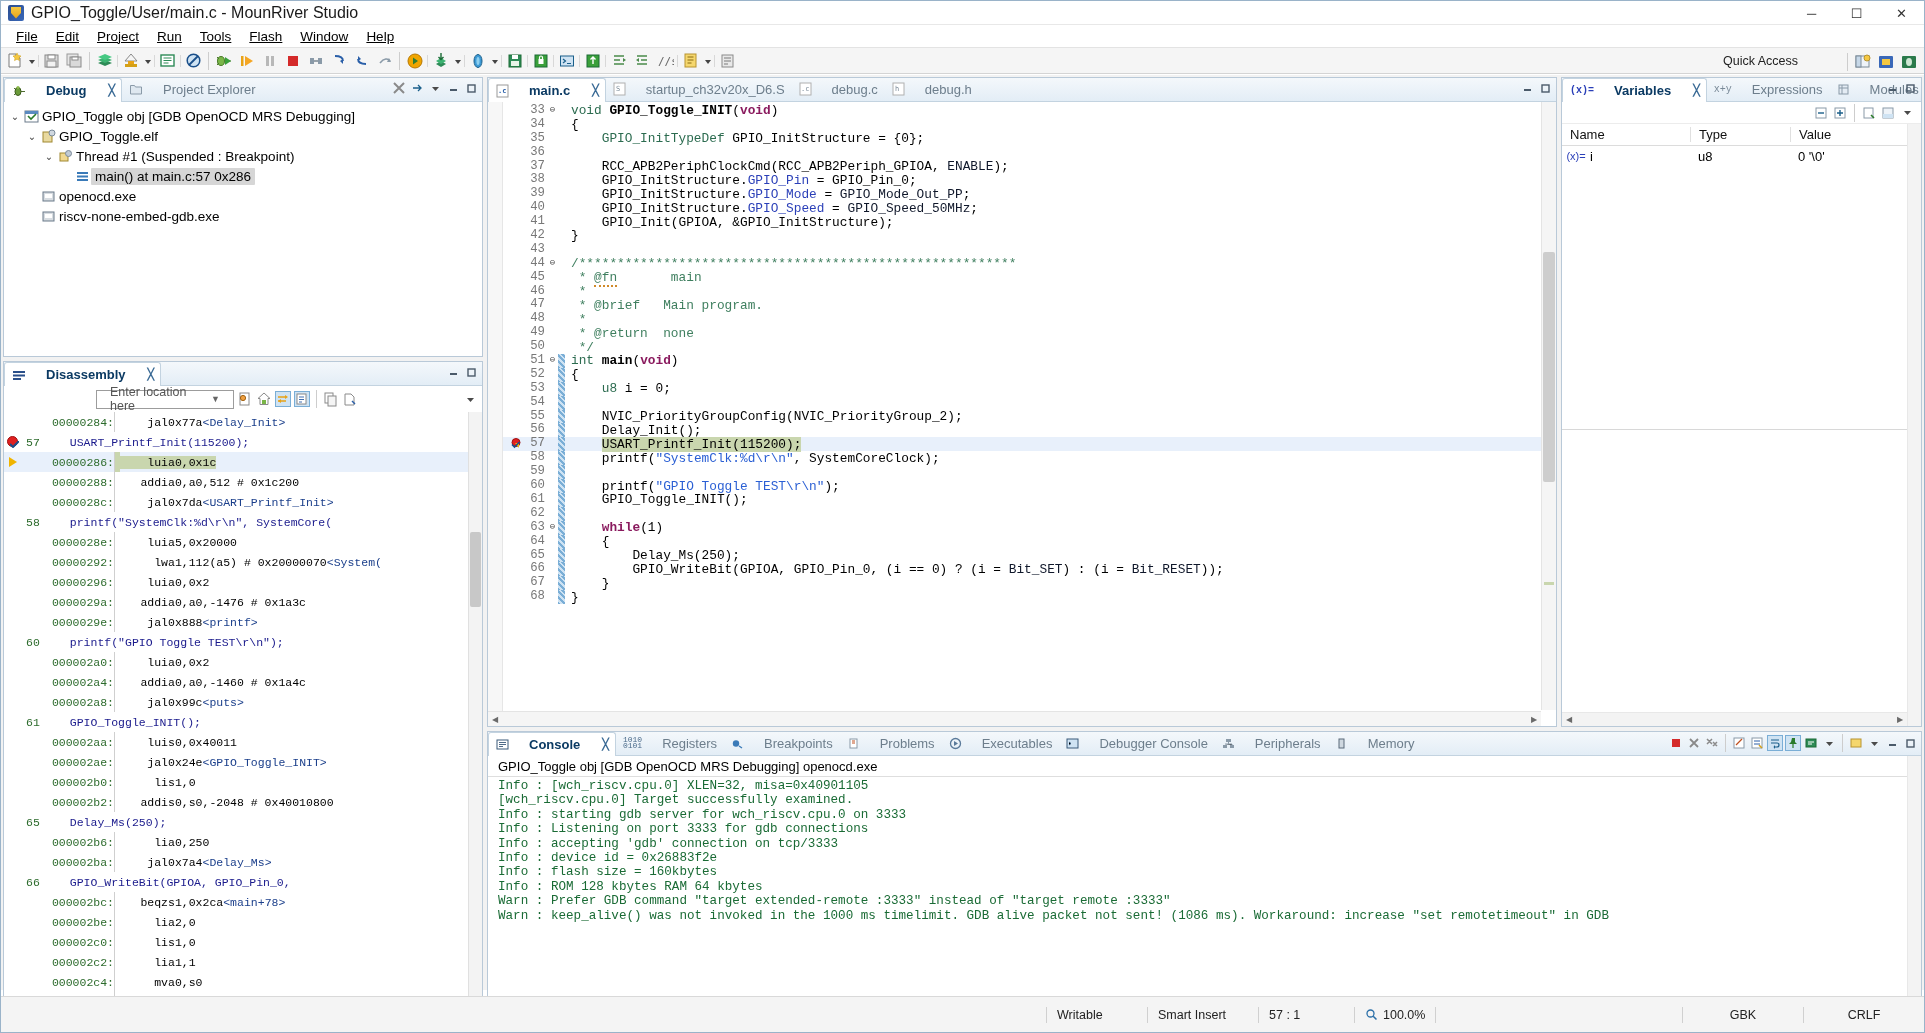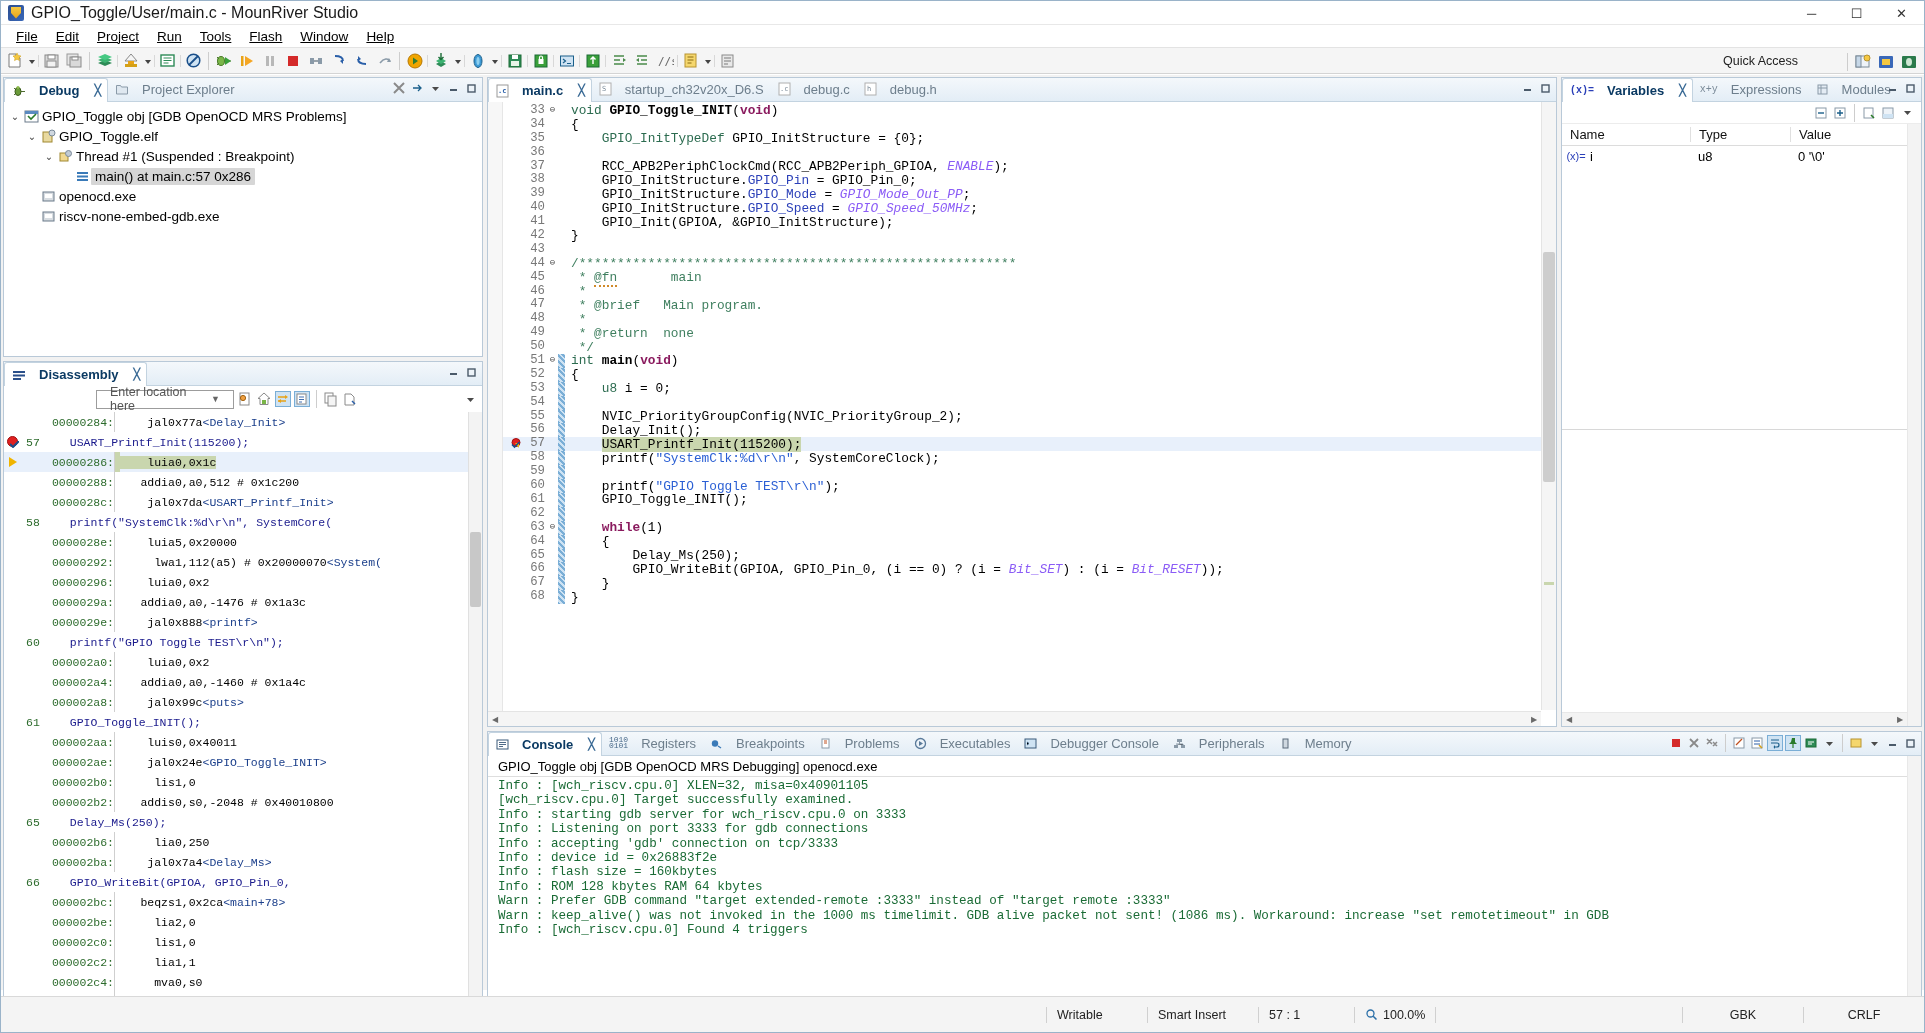--- a/index.html
+++ b/index.html
@@ -111,21 +111,21 @@
   }
   .view-tabs {
     height: 24px;
     background: linear-gradient(180deg,#f4f8fb 0%,#e3edf6 100%);
     display: flex; align-items: flex-end;
     position: relative;
     border-bottom: 1px solid #c3d3e0;
     flex: 0 0 auto;
   }
   .vtab {
-    height: 24px; display: flex; align-items: center; gap: 13px;
+    height: 24px; display: flex; align-items: center; gap: 20px;
     padding: 0 7px; font-size: 13px; color: #1c4a73;
     position: relative;
     margin-top: 46px;
   }
   .vtab.active {
     background: #ffffff;
     border: 1px solid #c3d3e0; border-bottom: none;
     border-radius: 3px 3px 0 0;
     font-weight: bold; color: #0b3a63;
     margin-bottom: -1px;
@@ -213,21 +213,21 @@
     background-image: repeating-linear-gradient(45deg,#7aaed6 0 2px,#cfe3f3 2px 4px);
   }
   .c-txt { padding-left: 6px; color: #000; }
   .c-row.hl .c-txt > span.hlbox { background: #c9d6ae; }
   .c-row.hlline { background: #e8f0fb; }
   .kw { color: #8a1a5e; font-weight: bold; }
   .typ { color: #2b6b4f; }
   .str { color: #2a5fd4; }
   .cmt { color: #3f7f5f; }
   .fld { color: #2a3fb8; }
-  .en { color: #8b5cf6; font-style: italic; }
+  .en { color: #0f172a; }
   .fn-def { color: #000; font-weight: bold; }
   .squig { border-bottom: 2px dotted #d08a2a; }
 
   .ed-scroll-v {
     position: absolute; right: 0; top: 0; bottom: 16px; width: 15px;
     background: #f5f5f5; border-left: 1px solid #e4e4e4;
   }
   .ed-thumb { position: absolute; left: 1px; width: 12px; background: #cdcdcd; border-radius: 2px; }
   .ed-scroll-h {
     position: absolute; left: 0; right: 15px; bottom: 0; height: 15px;
@@ -570,21 +570,21 @@
         <div class="tree" id="debug-tree">
             <div class="trow" style="padding-left: 0px;">
               <span class="twist">⌄</span>
               <span class="tico">
                 <svg width="15" height="15" viewBox="0 0 15 15">
                   <rect x="1" y="2" width="13" height="11" fill="#fff" stroke="#6a7a8a"></rect>
                   <rect x="1" y="2" width="13" height="3" fill="#5a8ac0"></rect>
                   <path d="M4 7l3 3 5-5" stroke="#2a7a2a" stroke-width="1.6" fill="none"></path>
                 </svg>
               </span>
-              <span class="tlabel">GPIO_Toggle obj [GDB OpenOCD MRS Problems]</span>
+              <span class="tlabel">GPIO_Toggle obj [GDB OpenOCD MRS Debugging]</span>
             </div>
             <div class="trow" style="padding-left: 17px;">
               <span class="twist">⌄</span>
               <span class="tico">
                 <svg width="15" height="15" viewBox="0 0 15 15">
                   <rect x="2" y="3" width="9" height="10" fill="#e8d9a0" stroke="#a08830"></rect>
                   <circle cx="11" cy="4" r="3" fill="#d0d8e0" stroke="#7a8a9a"></circle>
                 </svg>
               </span>
               <span class="tlabel">GPIO_Toggle.elf</span>
@@ -1498,21 +1498,20 @@
             <div class="con-line con-info">Info : [wch_riscv.cpu.0]  XLEN=32, misa=0x40901105</div>
             <div class="con-line con-info">[wch_riscv.cpu.0] Target successfully examined.</div>
             <div class="con-line con-info">Info : starting gdb server for wch_riscv.cpu.0 on 3333</div>
             <div class="con-line con-info">Info : Listening on port 3333 for gdb connections</div>
             <div class="con-line con-info">Info : accepting 'gdb' connection on tcp/3333</div>
             <div class="con-line con-info">Info : device id = 0x26883f2e</div>
             <div class="con-line con-info">Info : flash size = 160kbytes</div>
             <div class="con-line con-info">Info : ROM 128 kbytes RAM 64 kbytes</div>
             <div class="con-line con-info">Warn : Prefer GDB command "target extended-remote :3333" instead of "target remote :3333"</div>
             <div class="con-line con-info">Warn : keep_alive() was not invoked in the 1000 ms timelimit. GDB alive packet not sent! (1086 ms). Workaround: increase "set remotetimeout" in GDB</div>
-            <div class="con-line con-info">Info : [wch_riscv.cpu.0] Found 4 triggers</div>
           </div>
 
         <div style="position:absolute;right:0;top:0;bottom:0;width:14px;background:#f3f3f3;border-left:1px solid #e8e8e8;"></div>
       </div>
     </div>
 
   </div>
 
   <div class="statusbar">
     <div style="width:1045px;"></div>

